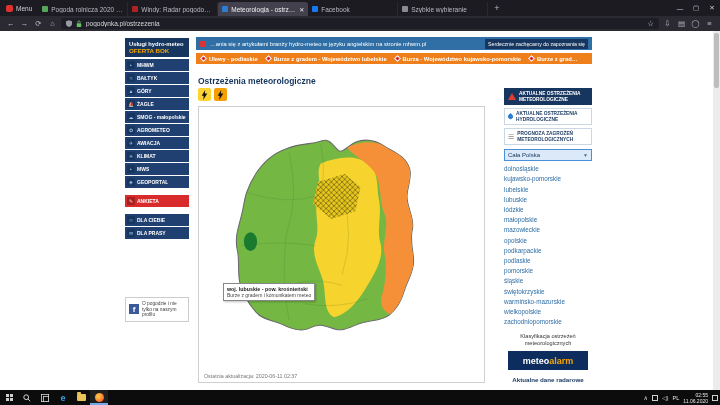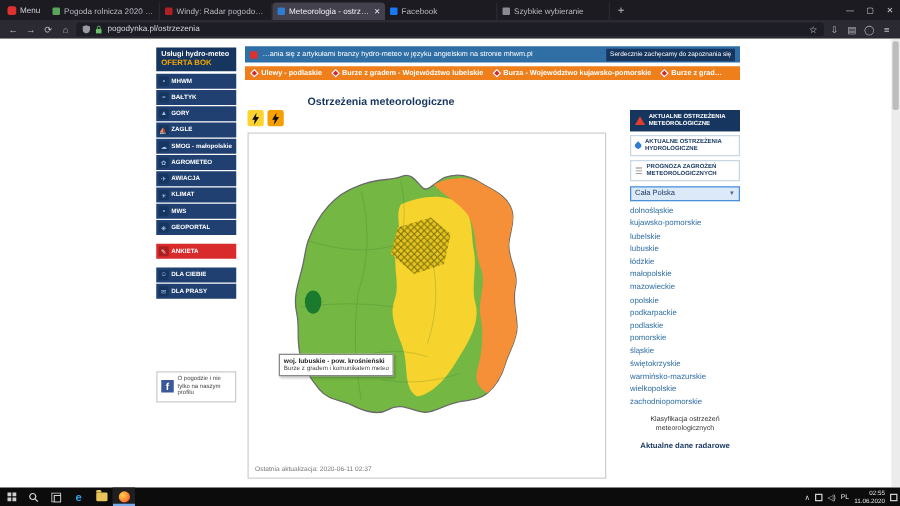--- a/index.html
+++ b/index.html
@@ -48,21 +48,21 @@
   .banner { position:absolute; left:196px; top:6px; width:396px; height:13px; background:#2f6fa5; display:flex; align-items:center; gap:4px; padding:0 4px; }
   .banner-ico { width:6px; height:6px; background:#e03131; border-radius:1px; flex:0 0 auto; }
   .banner-text { flex:1; color:#fff; font-size:5.8px; white-space:nowrap; overflow:hidden; }
   .banner-btn { background:#16365f; color:#fff; font-size:5.2px; padding:2px 3px; white-space:nowrap; cursor:pointer; }
   .ticker { position:absolute; left:196px; top:22px; width:396px; height:11px; background:#ef7f1a; display:flex; align-items:center; gap:8px; padding:0 5px; overflow:hidden; }
   .ticker-item { display:flex; align-items:center; gap:3px; flex:0 0 auto; }
   .warn-diamond { width:5px; height:5px; background:#d62828; border:1px solid #fff; transform:rotate(45deg); flex:0 0 auto; }
   .ticker-label { color:#fff; font-size:5.8px; font-weight:bold; white-space:nowrap; }
 
   
-  .page-title { position:absolute; left:198px; top:45px; font-size:8.5px; font-weight:bold; color:#16365f;margin-left:48px; }
+  .page-title { position:absolute; left:198px; top:45px; font-size:8.5px; font-weight:bold; color:#16365f; }
   .alert-sq { position:absolute; top:57px; width:13px; height:13px; border-radius:2px; display:flex; align-items:center; justify-content:center; cursor:pointer; }
   .map-box { position:absolute; left:198px; top:75px; width:287px; height:277px; border:1px solid #d0d0d0; background:#fff; }
   .map-update { position:absolute; left:5px; bottom:3px; font-size:5.3px; color:#777; }
   .map-tooltip { position:absolute; left:24px; top:176px; background:#fff; border:1px solid #888; box-shadow:1px 1px 2px rgba(0,0,0,.25); padding:2px 3px; max-width:118px; }
   .map-tooltip .t1 { font-size:5.3px; font-weight:bold; color:#222; }
   .map-tooltip .t2 { font-size:5px; color:#444; }
 
   
   .rightcol { position:absolute; left:504px; top:57px; width:88px; }
   .side-btn { margin-bottom:3px; min-height:16px; display:flex; align-items:center; gap:3px; padding:2px 3px; border:1px solid #c9d6e4; background:#fff; cursor:pointer; }
@@ -335,20 +335,24 @@
         <a class="region-link">podkarpackie</a>
         <a class="region-link">podlaskie</a>
         <a class="region-link">pomorskie</a>
         <a class="region-link">śląskie</a>
         <a class="region-link">świętokrzyskie</a>
         <a class="region-link">warmińsko-mazurskie</a>
         <a class="region-link">wielkopolskie</a>
         <a class="region-link">zachodniopomorskie</a>
       </div>
       <div class="classif">Klasyfikacja ostrzeżeń meteorologicznych</div>
+      <div class="meteoalarm">
+        <span class="m1">meteo</span>
+          <span class="m2">alarm</span>
+      </div>
       <div class="radar-link">Aktualne dane radarowe</div>
     </div>
 
     <div class="vscroll">
         <div class="vthumb"></div>
       </div>
   </div>
 
   <div class="taskbar">
     <div class="tb-item">

